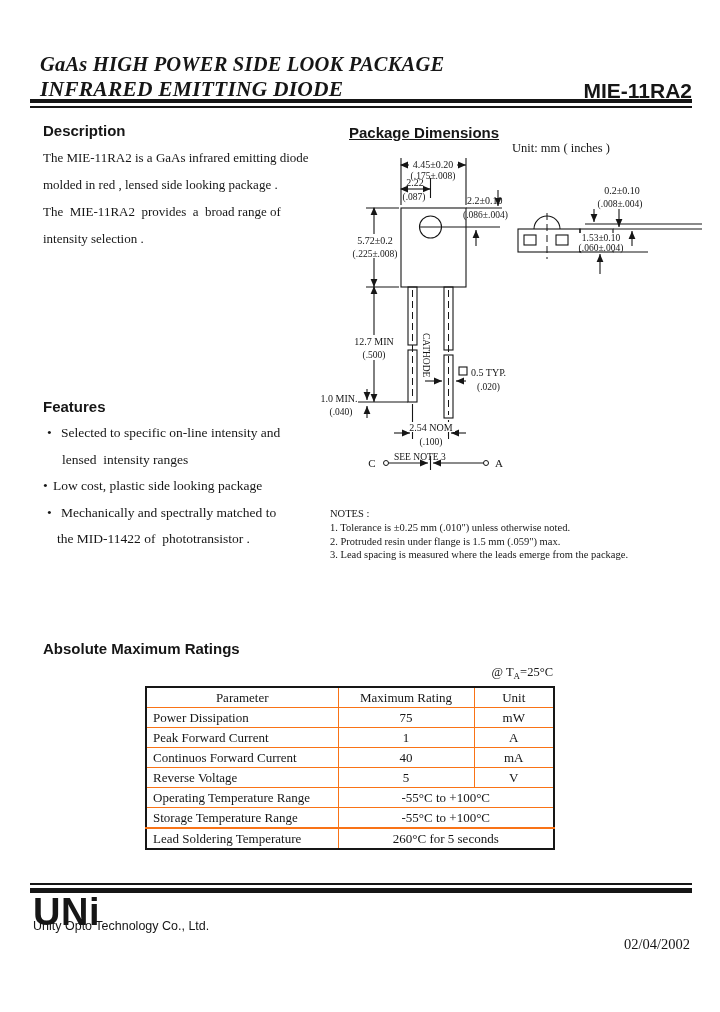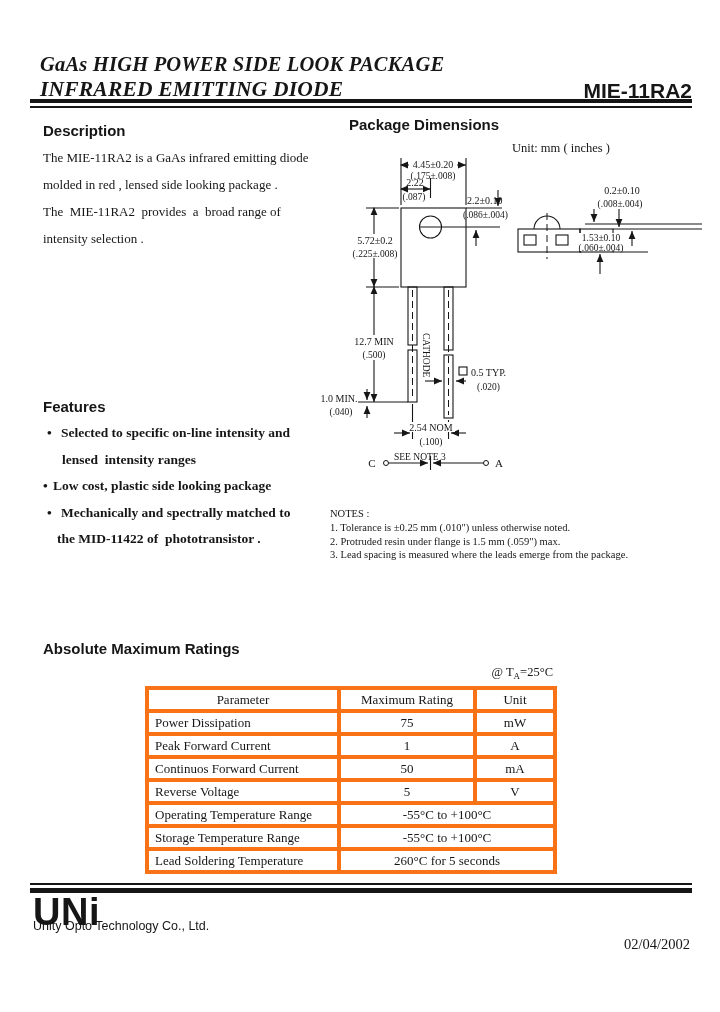--- a/index.html
+++ b/index.html
@@ -8,26 +8,26 @@
   .abs{position:absolute;}
   .h-sans{font-family:"Liberation Sans",sans-serif;font-weight:bold;font-size:15px;}
   .title1{font-family:"Liberation Serif",serif;font-style:italic;font-weight:bold;font-size:20.5px;letter-spacing:.2px;}
   .title2{font-family:"Liberation Serif",serif;font-style:italic;font-weight:bold;font-size:21.5px;letter-spacing:.2px;}
   .pn{font-family:"Liberation Sans",sans-serif;font-weight:bold;font-size:21px;}
   .rule{background:#161616;}
   .textblock{line-height:27px;font-size:13px;}
   .textblock div{white-space:pre;}
   .unit-note{font-size:12.5px;}
   .feat{line-height:26.5px;font-size:13.5px;}
-  .feat .row{white-space:pre;font-weight:bold;}
+  .feat .row{white-space:pre;}
   .feat .b{display:inline-block;}
   .notes{font-size:10.5px;line-height:13.4px;}
   .notes .nh{margin-bottom:1px;}
   table.ratings{border-collapse:collapse;border:2px solid #161616;font-size:13px;table-layout:fixed;}
-  table.ratings th,table.ratings td{border:4px solid #f97316;height:19px;padding:0 6px;font-weight:normal;overflow:hidden;white-space:nowrap;}
+  table.ratings th,table.ratings td{border:1px solid #f97316;height:19px;padding:0 6px;font-weight:normal;overflow:hidden;white-space:nowrap;}
   table.ratings th{text-align:center;}
   table.ratings td.param{text-align:left;}
   table.ratings td.c{text-align:center;margin-top:36px;}
   table.ratings tr.thick td{border-top-width:2px;}
   .cond{font-size:12.5px;text-align:right;}
   .cond .sub{font-size:9px;vertical-align:-3px;}
   .logo{font-family:"Liberation Sans",sans-serif;font-weight:900;font-size:38px;letter-spacing:.5px;transform:scaleY(1.02);}
   .company{font-family:"Liberation Sans",sans-serif;font-size:12.5px;}
   .date{font-size:14.5px;text-align:right;}
   svg text{font-family:"Liberation Serif",serif;fill:#161616;}
@@ -59,21 +59,21 @@
 
   <div class="abs h-sans" style="left:43px;top:398px;">Features</div>
   <div class="abs feat" style="left:43px;top:420px;width:300px;">
     <div class="row"><span class="b" style="width:14px;padding-left:4px;">•</span><span>Selected to specific on-line intensity and</span></div>
     <div class="row" style="padding-left:19px;"><span>lensed  intensity ranges</span></div>
     <div class="row"><span class="b" style="width:10px;">•</span><span>Low cost, plastic side looking package</span></div>
     <div class="row"><span class="b" style="width:14px;padding-left:4px;">•</span><span>Mechanically and spectrally matched to</span></div>
     <div class="row" style="padding-left:14px;"><span>the MID-11422 of  phototransistor .</span></div>
   </div>
 
-  <div class="abs h-sans" style="left:349px;top:116px;">Package Dimensions</div>
+  <div class="abs h-sans" style="left:349px;top:124px;text-decoration:underline;">Package Dimensions</div>
   <div class="abs unit-note" style="left:512px;top:141px;">Unit: mm ( inches )</div>
 
   <svg class="abs" style="left:0;top:0;" width="720" height="1012" viewBox="0 0 720 1012">
     <defs>
       <marker id="ae" markerUnits="userSpaceOnUse" markerWidth="9" markerHeight="8" refX="8" refY="4" orient="auto">
           <path class="mk" d="M0,0.6 L8,4 L0,7.4 Z"></path>
         </marker>
       <marker id="as" markerUnits="userSpaceOnUse" markerWidth="9" markerHeight="8" refX="1" refY="4" orient="auto">
           <path class="mk" d="M8,0.6 L0,4 L8,7.4 Z"></path>
         </marker>
@@ -207,21 +207,21 @@
       <td class="c">75</td>
       <td class="c">mW</td>
     </tr>
     <tr>
       <td class="param">Peak Forward Current</td>
       <td class="c">1</td>
       <td class="c">A</td>
     </tr>
     <tr>
       <td class="param">Continuos Forward Current</td>
-      <td class="c">50</td>
+      <td class="c">40</td>
       <td class="c">mA</td>
     </tr>
     <tr>
       <td class="param">Reverse Voltage</td>
       <td class="c">5</td>
       <td class="c">V</td>
     </tr>
     <tr>
       <td class="param">Operating Temperature Range</td>
       <td class="c" colspan="2">-55°C to +100°C</td>

